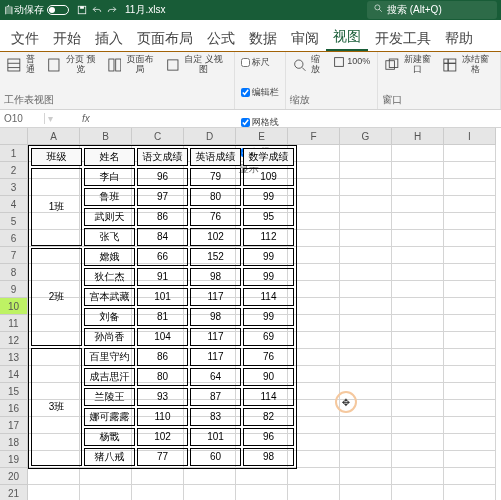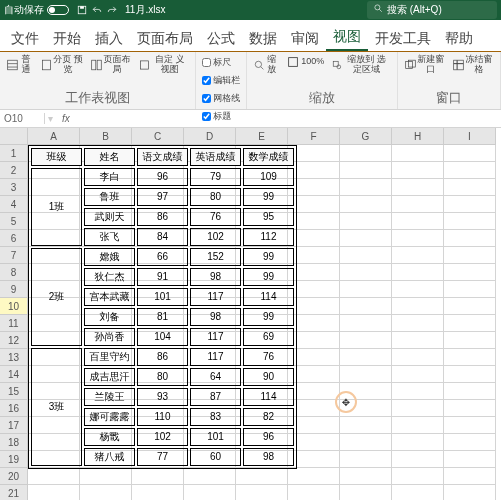--- a/index.html
+++ b/index.html
@@ -15,32 +15,32 @@
 .titlebar svg { width: 10px; height: 10px; }
 
 
 .tabs { background: #fff; height: 32px; display: flex; align-items: flex-end; border-bottom: 1px solid #a16207; padding-left: 4px; font-size: 14px; }
 .tabs .tab { padding: 3px 7px; color: #444; cursor: pointer; }
 .tabs .tab.active { border-bottom: 2px solid #185c37; color: #185c37; font-weight: 400; }
 
 
 .ribbon { background: #f3f3f3; height: 58px; border-bottom: 1px solid #d4d4d4; display: flex; font-size: 9px; color: #444; }
 .ribbon .group { border-right: 1px solid #e0e0e0; padding: 2px 4px; display: flex; flex-direction: column; justify-content: space-between; }
-.ribbon .group-label { text-align: center; color: #666; font-size: 13px; padding-top: 1px; }
+.ribbon .group-label { color: #666; font-size: 10px; padding-top: 1px; }
 .ribbon .btns { display: flex; gap: 2px; flex: 1; align-items: flex-start; }
 .ribbon .btn { display: flex; align-items: center; padding: 1px 3px; gap: 1px; line-height: 1.1; text-align: center; cursor: pointer; }
 .ribbon .btn svg { width: 14px; height: 14px; }
-.ribbon .checks { display: flex; flex-direction: column; gap: 5px; padding: 2px; font-size: 9px; }
+.ribbon .checks { display: flex; flex-direction: column; gap: 17px; padding: 2px; font-size: 9px; }
 .ribbon .checks label { display: flex; gap: 2px; align-items: center; white-space: nowrap; }
 .ribbon input[type=checkbox] { width: 9px; height: 9px; }
 
 
 .formulabar { height: 18px; border-bottom: 1px solid #d4d4d4; display: flex; align-items: center; font-size: 10px; }
 .formulabar .namebox { width: 45px; padding: 0 4px; border-right: 1px solid #d4d4d4; color: #666; }
-.formulabar .fx { padding: 0 6px; font-style: italic; color: #666; }
+.formulabar .fx { padding: 0 6px; font-style: italic; color: #666; margin-left: 20px; }
 
 
 .grid { position: relative; }
 .colheaders { display: flex; height: 17px; }
 .corner { width: 28px; background: #e6e6e6; border-right: 1px solid #ccc; border-bottom: 1px solid #ccc; }
 .colhead { width: 52px; background: #e6e6e6; border-right: 1px solid #ccc; border-bottom: 1px solid #ccc; text-align: center; font-size: 10px; color: #555; line-height: 17px; }
 .rows { }
 .row { display: flex; height: 17px; }
 .rowhead { width: 28px; background: #e6e6e6; border-right: 1px solid #ccc; border-bottom: 1px solid #ccc; text-align: center; font-size: 10px; color: #555; line-height: 17px; }
 .cell { width: 52px; border-right: 1px solid #d4d4d4; border-bottom: 1px solid #d4d4d4; font-size: 10px; line-height: 17px; text-align: center; overflow: hidden; white-space: nowrap; }
@@ -49,21 +49,21 @@
 .datatable { position: absolute; left: 28px; top: 17px; border: 1px solid #000; font-size: 10px; }
 .datatable td, .datatable th { border: 1px solid #000; text-align: center; width: 51px; height: 16px; line-height: 16px; font-weight: normal; }
 .datatable th { background: #f9f9f9; }
 .datatable .merged { vertical-align: middle; }
 
 
 .cursor-ring { position: absolute; left: 335px; top: 263px; width: 22px; height: 22px; border: 2px solid #f5c89e; border-radius: 50%; display: flex; align-items: center; justify-content: center; }
 .cursor-ring::after { content:"✥"; font-size: 10px; color: #333; }
 
 
-.rowhead.sel, .colhead.sel { background: #fef9c3; }
+.rowhead.sel, .colhead.sel { background: #bef264; }
 
 </style>
 </head>
 <body>
 
 <div class="titlebar">
   <div class="autosave">
     <span>自动保存</span>
     <span class="toggle"></span>
   </div>
@@ -166,28 +166,20 @@
             <line x1="11" y1="11" x2="15" y2="15" stroke="#444"></line>
           </svg>
           <span>缩放</span>
         </div>
       <div class="btn">
           <svg viewBox="0 0 16 16">
             <rect x="3" y="3" width="10" height="10" fill="none" stroke="#444"></rect>
           </svg>
           <span>100%</span>
         </div>
-      <div class="btn">
-          <svg viewBox="0 0 16 16">
-            <rect x="2" y="2" width="8" height="8" fill="none" stroke="#444"></rect>
-            <circle cx="11" cy="11" r="3" fill="none" stroke="#444"></circle>
-          </svg>
-          <span>缩放到
-选定区域</span>
-        </div>
     </div>
     <div class="group-label">缩放</div>
   </div>
   <div class="group">
     <div class="btns">
       <div class="btn">
           <svg viewBox="0 0 16 16">
             <rect x="1" y="3" width="10" height="10" fill="none" stroke="#444"></rect>
             <rect x="5" y="1" width="10" height="10" fill="none" stroke="#444"></rect>
           </svg>

